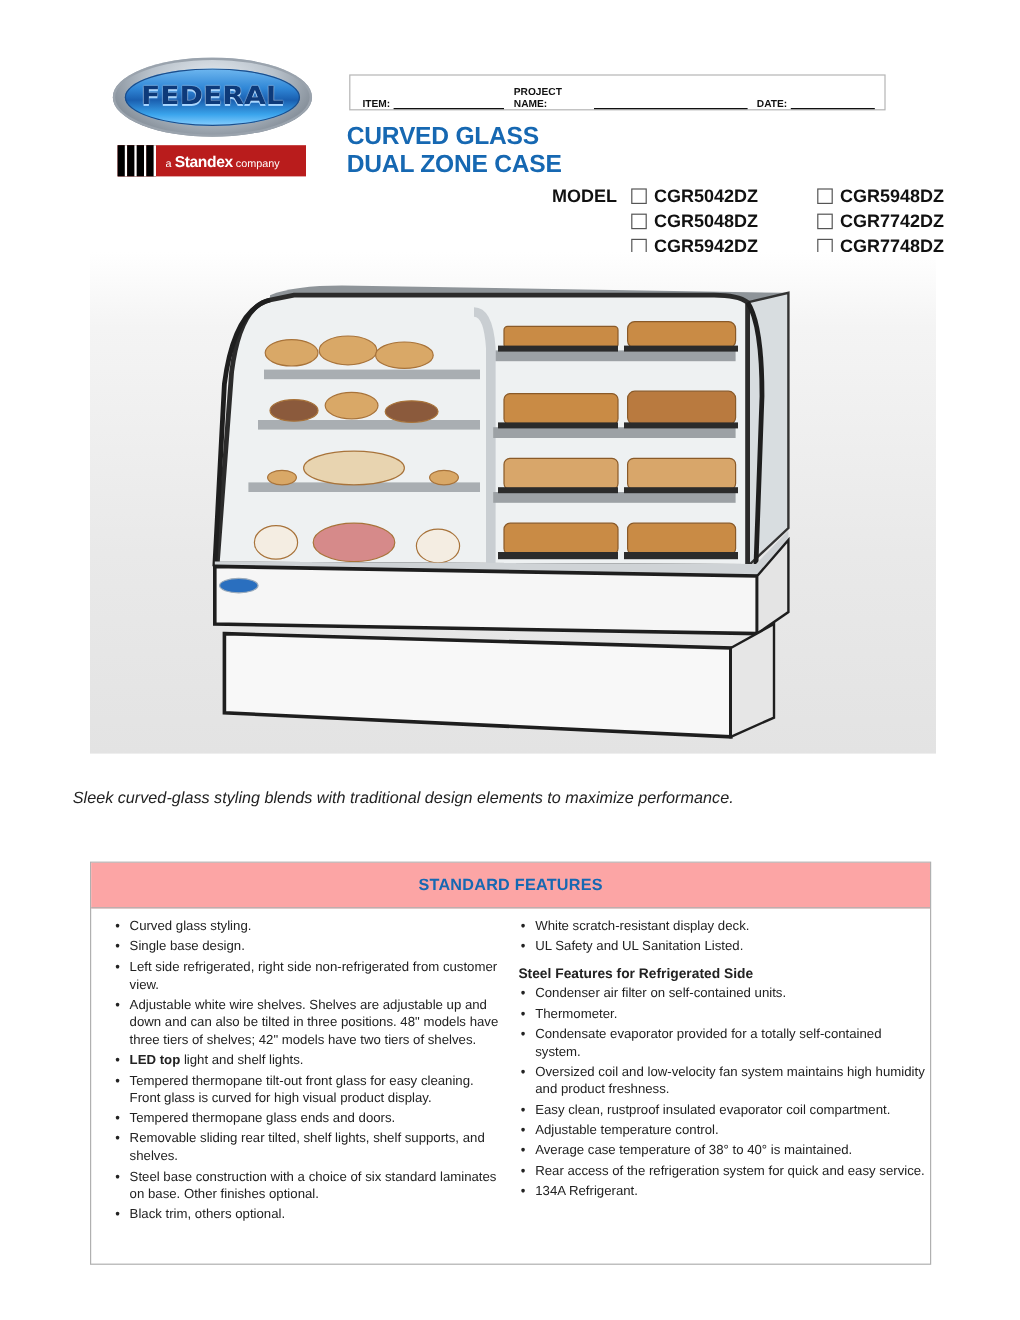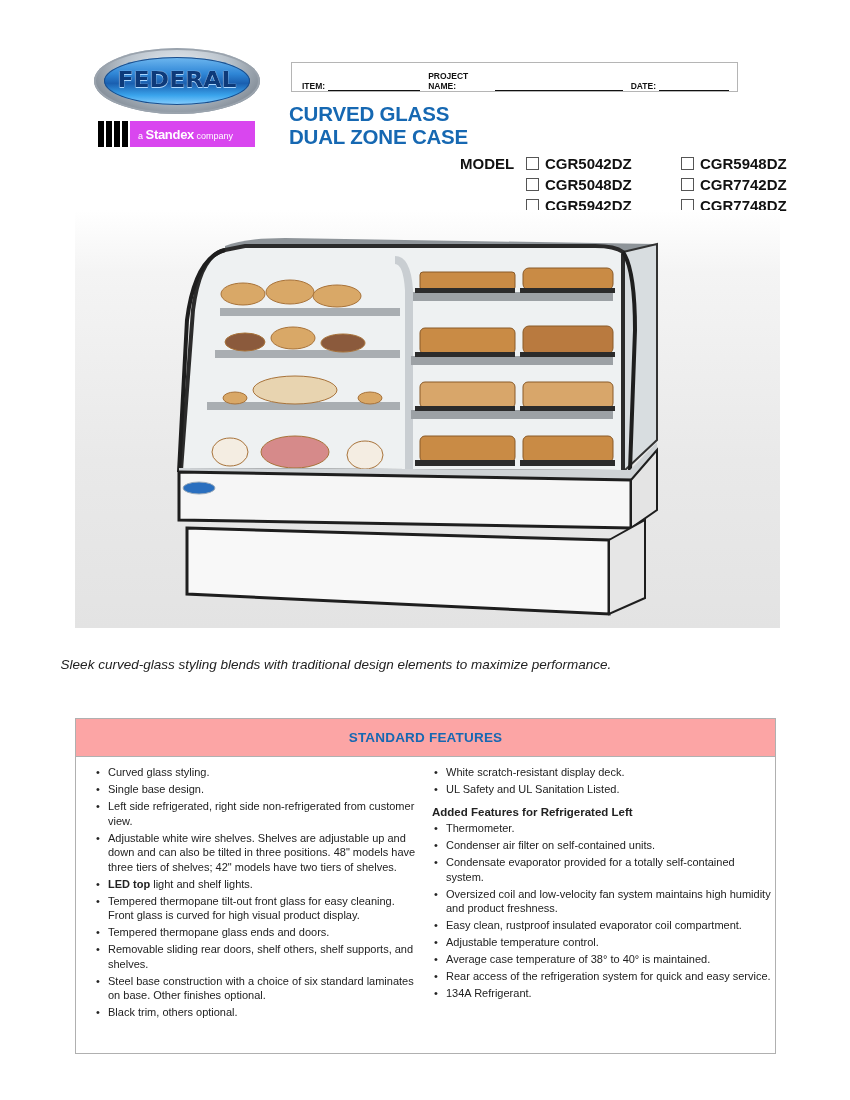--- a/index.html
+++ b/index.html
@@ -17,21 +17,21 @@
     position: absolute; left: 10px; top: 9px; width: 146px; height: 48px; border-radius: 50%;
     background: linear-gradient(180deg, #6fb8f0 0%, #2f86d6 35%, #1a5fb0 55%, #3aa4ec 80%, #8ad0ff 100%);
     box-shadow: inset 0 0 0 1px #1c4d8a;
   }
   .logo-text {
     position: absolute; left: 0; top: 20px; width: 166px; text-align: center;
     font-family: "DejaVu Sans", sans-serif; font-weight: bold; font-size: 21px; letter-spacing: 0px;
     color: #0d3a7a; text-shadow: 0 0 1px #ffffff, 0 1px 0 #9fd2ff; transform: scaleX(1.12);
   }
   .standex-bar {
-    position: absolute; left: 4px; top: 73px; width: 157px; height: 26px; background: #d946ef;
+    position: absolute; left: 4px; top: 73px; width: 157px; height: 26px; background: #b91c1c;
     display: flex; align-items: center;
   }
   .standex-stripes { display: flex; height: 100%; margin-left: 0; }
   .standex-stripes span { width: 8px; height: 100%; background: #000; border-right: 2px solid #fff; }
   .standex-text { color: #fff; font-size: 9px; margin-left: 8px; white-space: nowrap; }
   .standex-text b { font-size: 13px; font-weight: bold; letter-spacing: -0.3px; }
 
   
   .form-box {
     position: absolute; left: 291px; top: 62px; width: 447px; height: 30px;
@@ -232,34 +232,34 @@
   <div class="features-cols">
     <div class="col col-left">
       <ul>
         <li>Curved glass styling.</li>
         <li>Single base design.</li>
         <li>Left side refrigerated, right side non-refrigerated from customer view.</li>
         <li>Adjustable white wire shelves. Shelves are adjustable up and down and can also be tilted in three positions. 48" models have three tiers of shelves; 42" models have two tiers of shelves.</li>
         <li><b>LED top</b> <span>light and shelf lights.</span></li>
         <li>Tempered thermopane tilt-out front glass for easy cleaning. Front glass is curved for high visual product display.</li>
         <li>Tempered thermopane glass ends and doors.</li>
-        <li>Removable sliding rear doors, shelf others, shelf supports, and shelves.</li>
+        <li>Removable sliding rear tilted, shelf lights, shelf supports, and shelves.</li>
         <li>Steel base construction with a choice of six standard laminates on base. Other finishes optional.</li>
         <li>Black trim, others optional.</li>
       </ul>
     </div>
     <div class="col col-right">
       <ul>
         <li>White scratch-resistant display deck.</li>
         <li>UL Safety and UL Sanitation Listed.</li>
       </ul>
-      <div class="subhead">Added Features for Refrigerated Left</div>
+      <div class="subhead">Steel Features for Refrigerated Side</div>
       <ul>
+        <li>Condenser air filter on self-contained units.</li>
         <li>Thermometer.</li>
-        <li>Condenser air filter on self-contained units.</li>
         <li>Condensate evaporator provided for a totally self-contained system.</li>
         <li>Oversized coil and low-velocity fan system maintains high humidity and product freshness.</li>
         <li>Easy clean, rustproof insulated evaporator coil compartment.</li>
         <li>Adjustable temperature control.</li>
         <li>Average case temperature of 38° to 40° is maintained.</li>
         <li>Rear access of the refrigeration system for quick and easy service.</li>
         <li>134A Refrigerant.</li>
       </ul>
     </div>
   </div>

